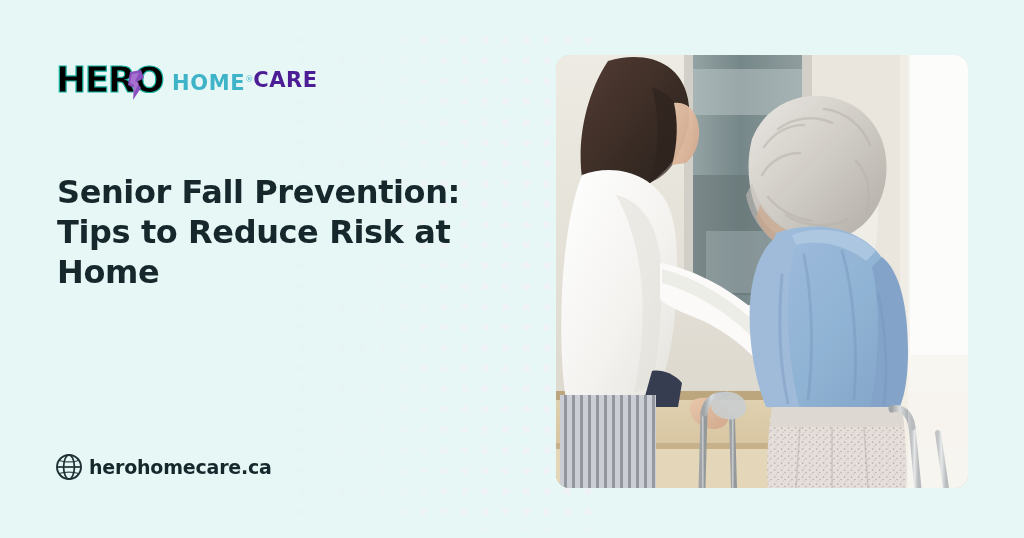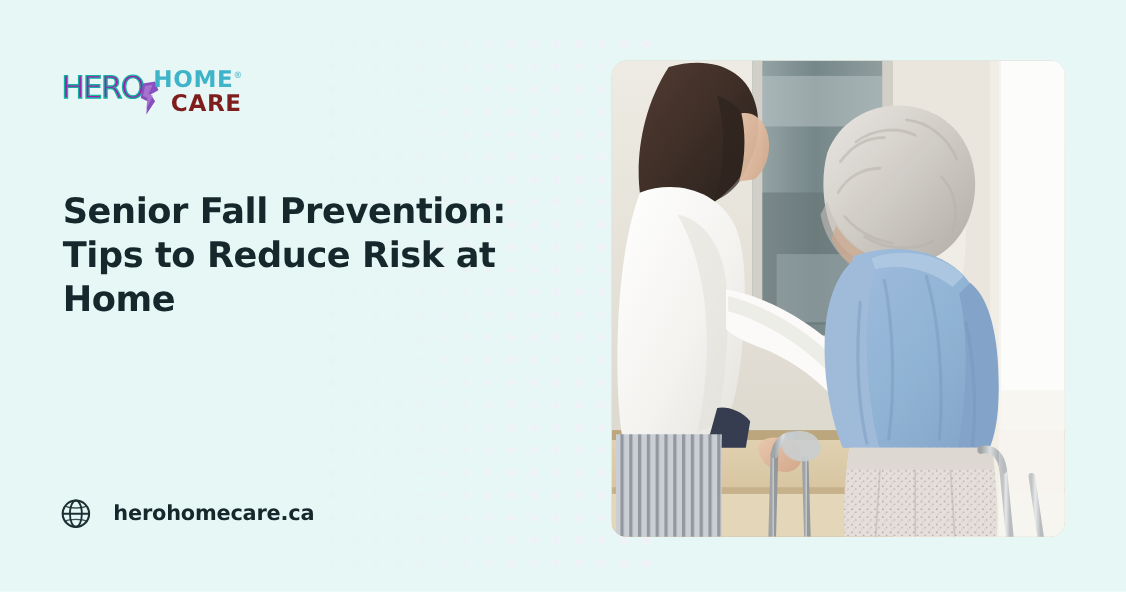--- a/index.html
+++ b/index.html
@@ -56,53 +56,52 @@
     align-items: center;
     height: 56px;
   }
   .logo-hero-wrap {
     position: relative;
     display: flex;
     align-items: center;
   }
   .logo-hero {
     font-family: "DejaVu Sans", sans-serif;
-    font-weight: 400;
-    font-size: 28px;
+    font-weight: 700;
+    font-size: 36px;
     line-height: 1;
     letter-spacing: -1.5px;
-    color: #a21caf;
+    color: #000000;
     -webkit-text-stroke: 1.2px #16b2a0;
   }
   .logo-ribbon {
     position: absolute;
     left: 68px;
     top: 6px;
     width: 24px;
     height: 36px;
     pointer-events: none;
   }
   .logo-stack {
     display: flex;
-    flex-direction: column;
     justify-content: center;
     margin-left: 9px;
     position: relative;
     top: 1px;
   }
   .logo-home, .logo-care {
     font-family: "DejaVu Sans", sans-serif;
     font-weight: 700;
     font-size: 21px;
     line-height: 22px;
     letter-spacing: 0.6px;
     color: #4aa8d8;
   }
   .logo-home { color: #3fb3c8; }
-  .logo-care { color: #7f1d1d; margin-left: 16px; }
+  .logo-care { color: #4c1d95; }
   .logo-reg {
     font-size: 8px;
     vertical-align: super;
     letter-spacing: 0;
     color: #6fc4d6;
   }
 
   
   .headline {
     position: absolute;
@@ -117,21 +116,21 @@
     color: #16282c;
   }
 
   
   .url-row {
     position: absolute;
     left: 54px;
     top: 452px;
     display: flex;
     align-items: center;
-    gap: 19px;
+    gap: 5px;
   }
   .globe-icon {
     width: 30px;
     height: 30px;
     flex: 0 0 30px;
     display: block;
   }
   .url-text {
     font-family: "DejaVu Sans", sans-serif;
     font-weight: 700;

